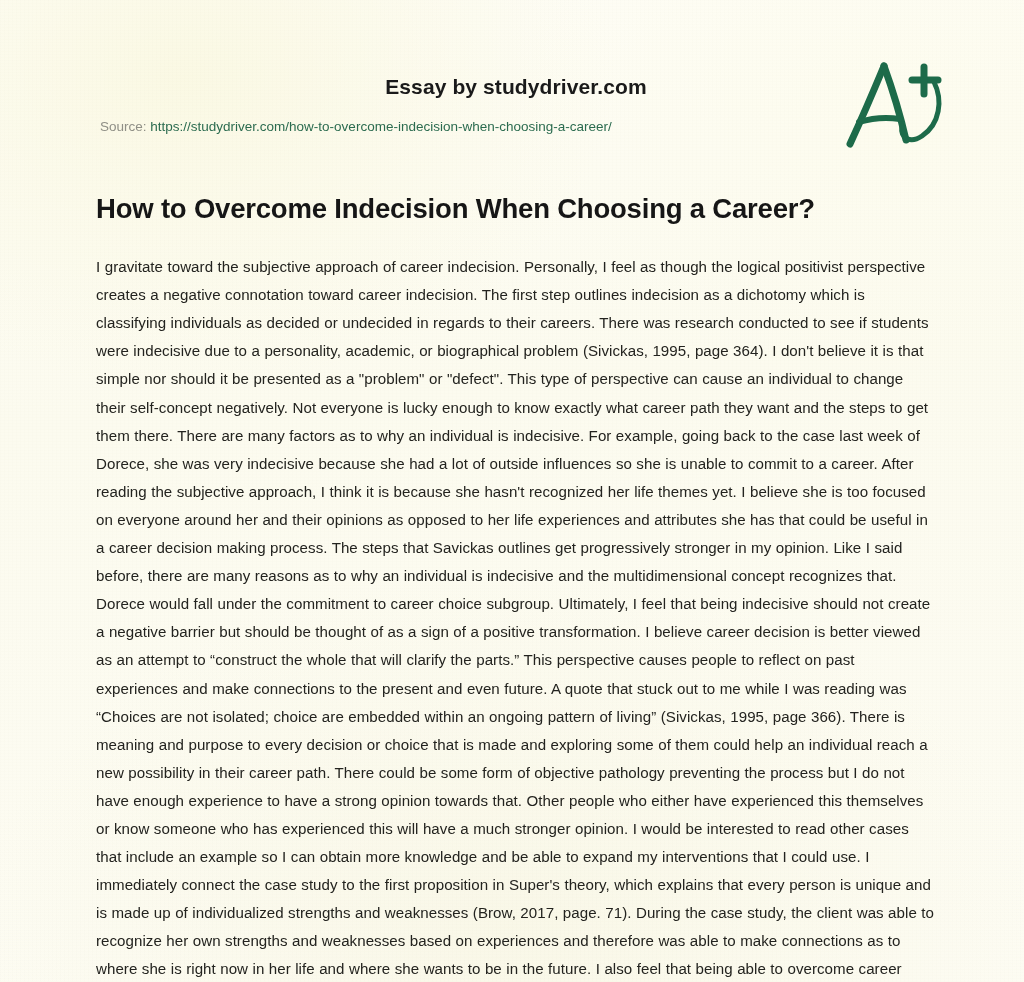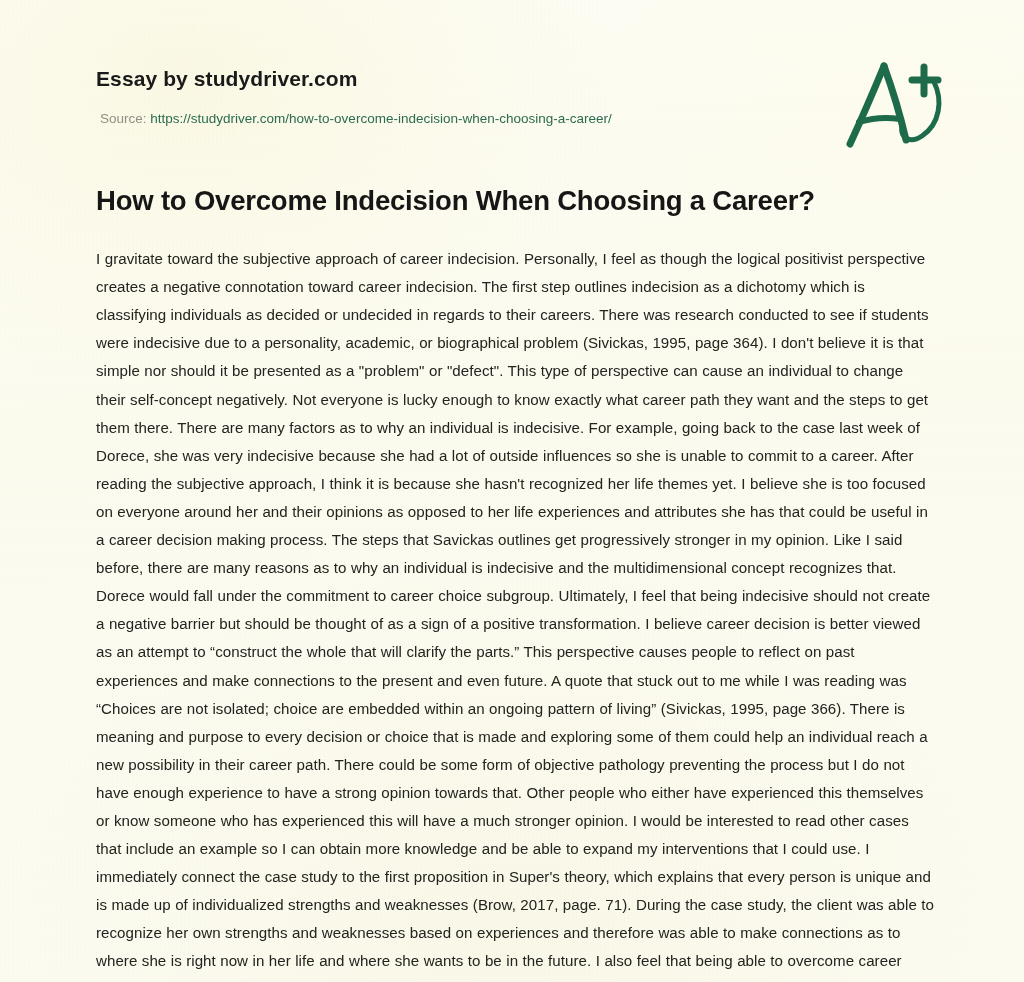--- a/index.html
+++ b/index.html
@@ -48,22 +48,23 @@
   .header {
     position: relative;
     padding: 66px 88px 0 96px;
   }
 
   .brand-line {
     font-size: 21px;
     font-weight: bold;
     letter-spacing: 0.1px;
     color: #1a1a1a;
-    margin: 0;
+    margin: 8px;
     line-height: 1.2;
+    text-align: center;
   }
 
   .source-line {
     margin: 19px 0 0 4px;
     font-size: 13.5px;
     line-height: 1.3;
     color: #8a8a82;
     white-space: nowrap;
   }
   .source-label {

